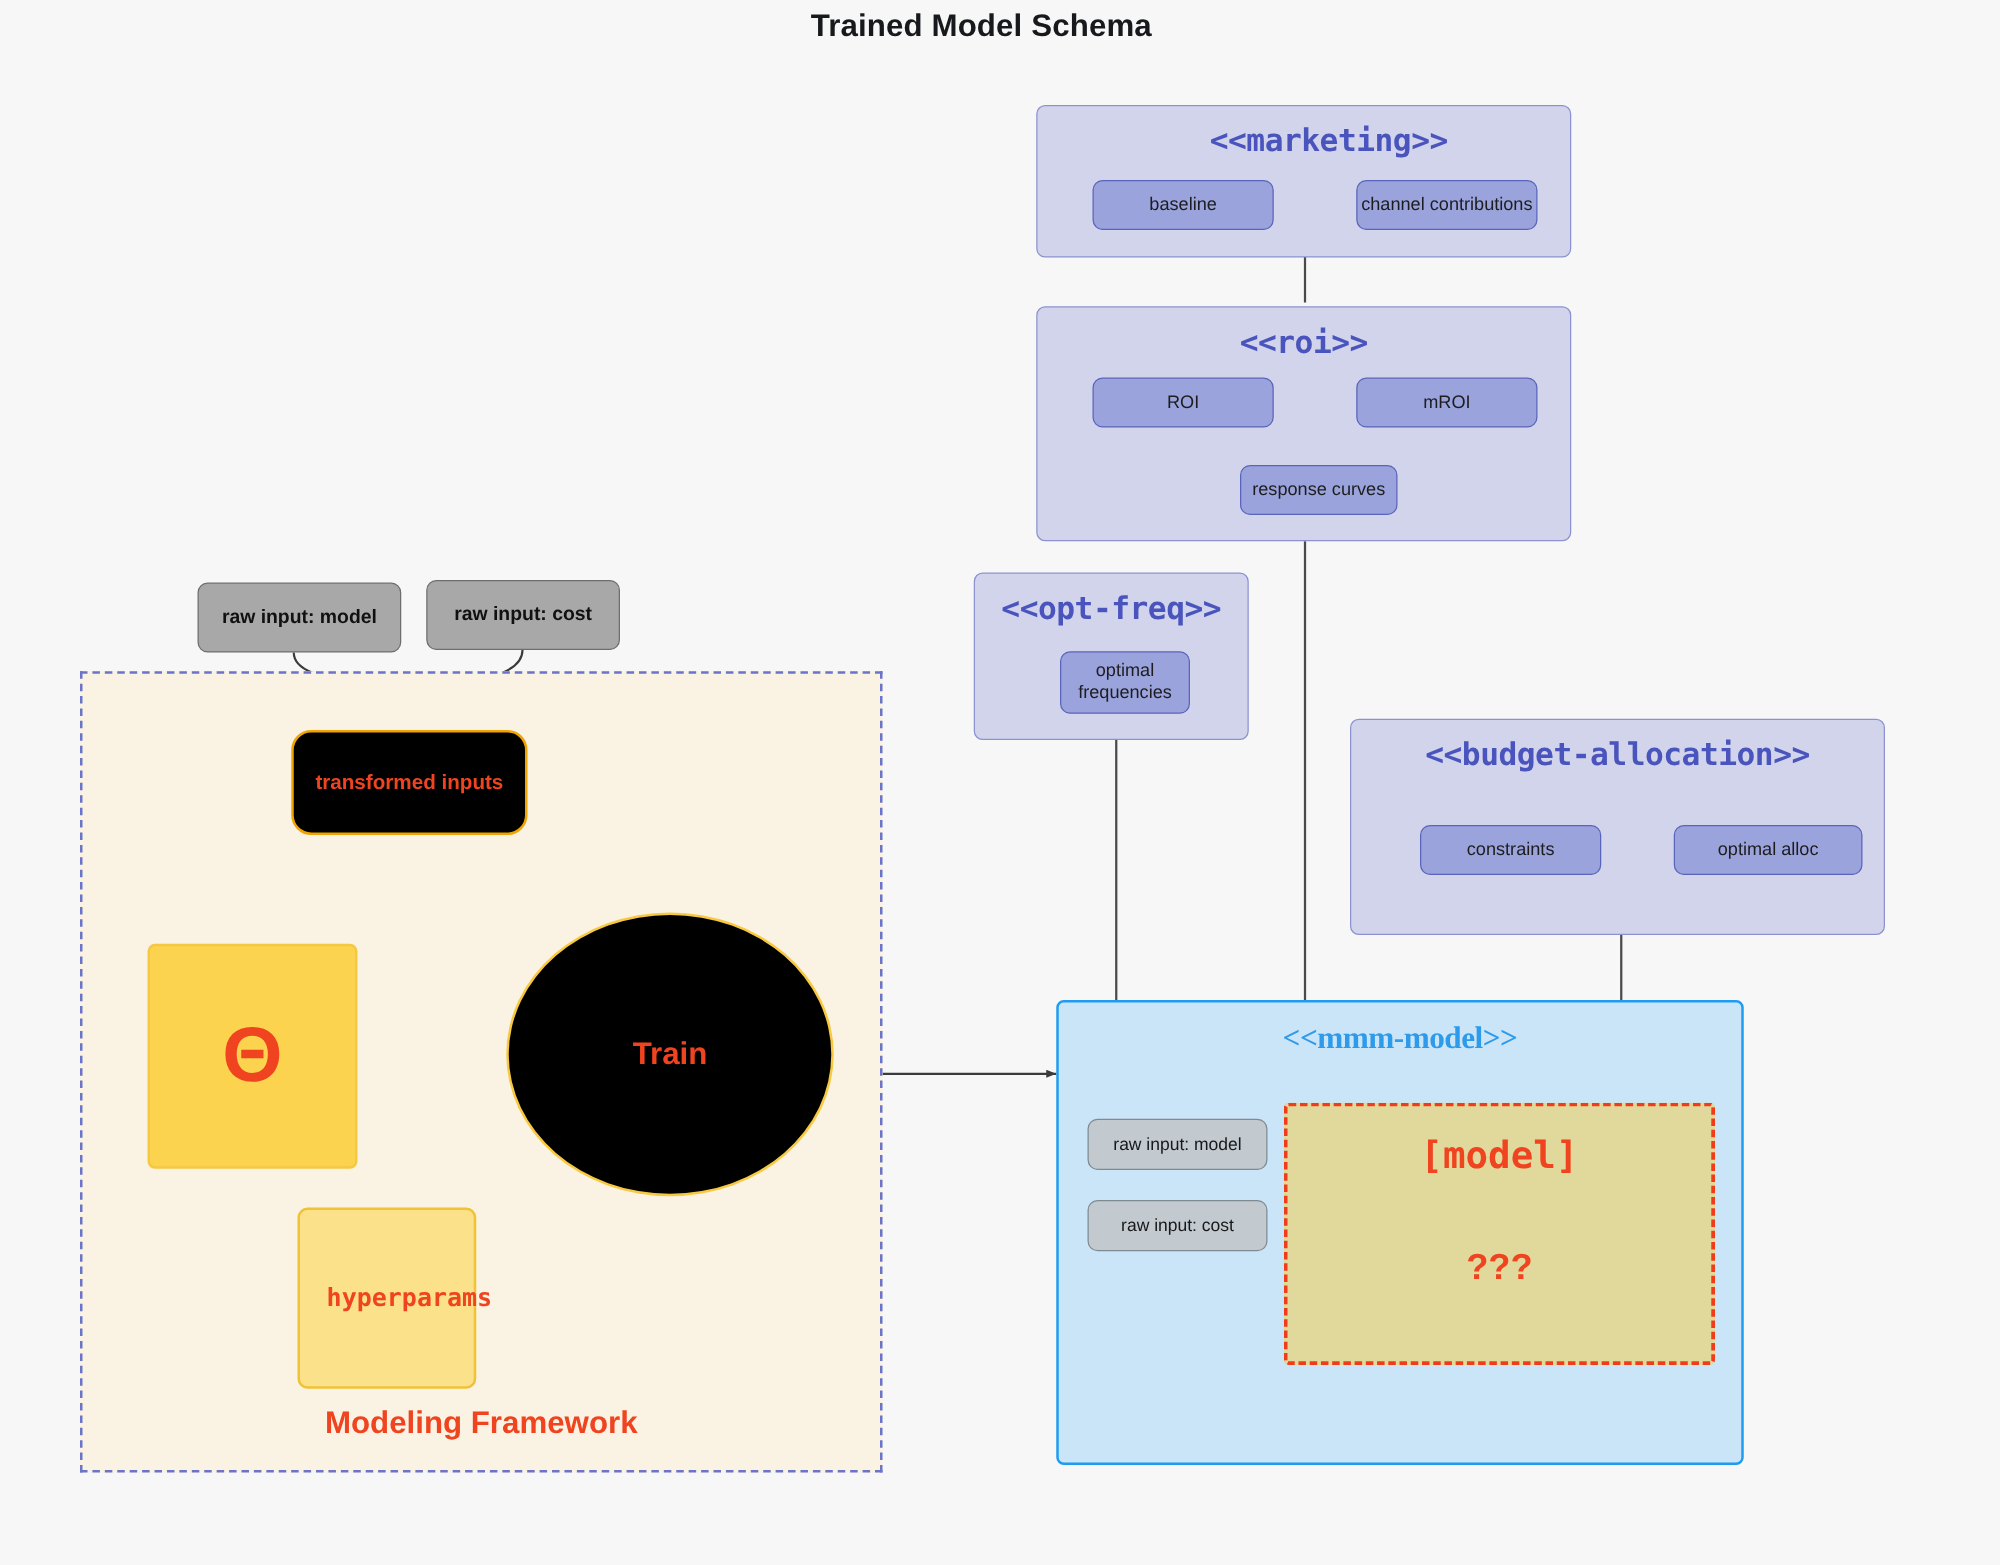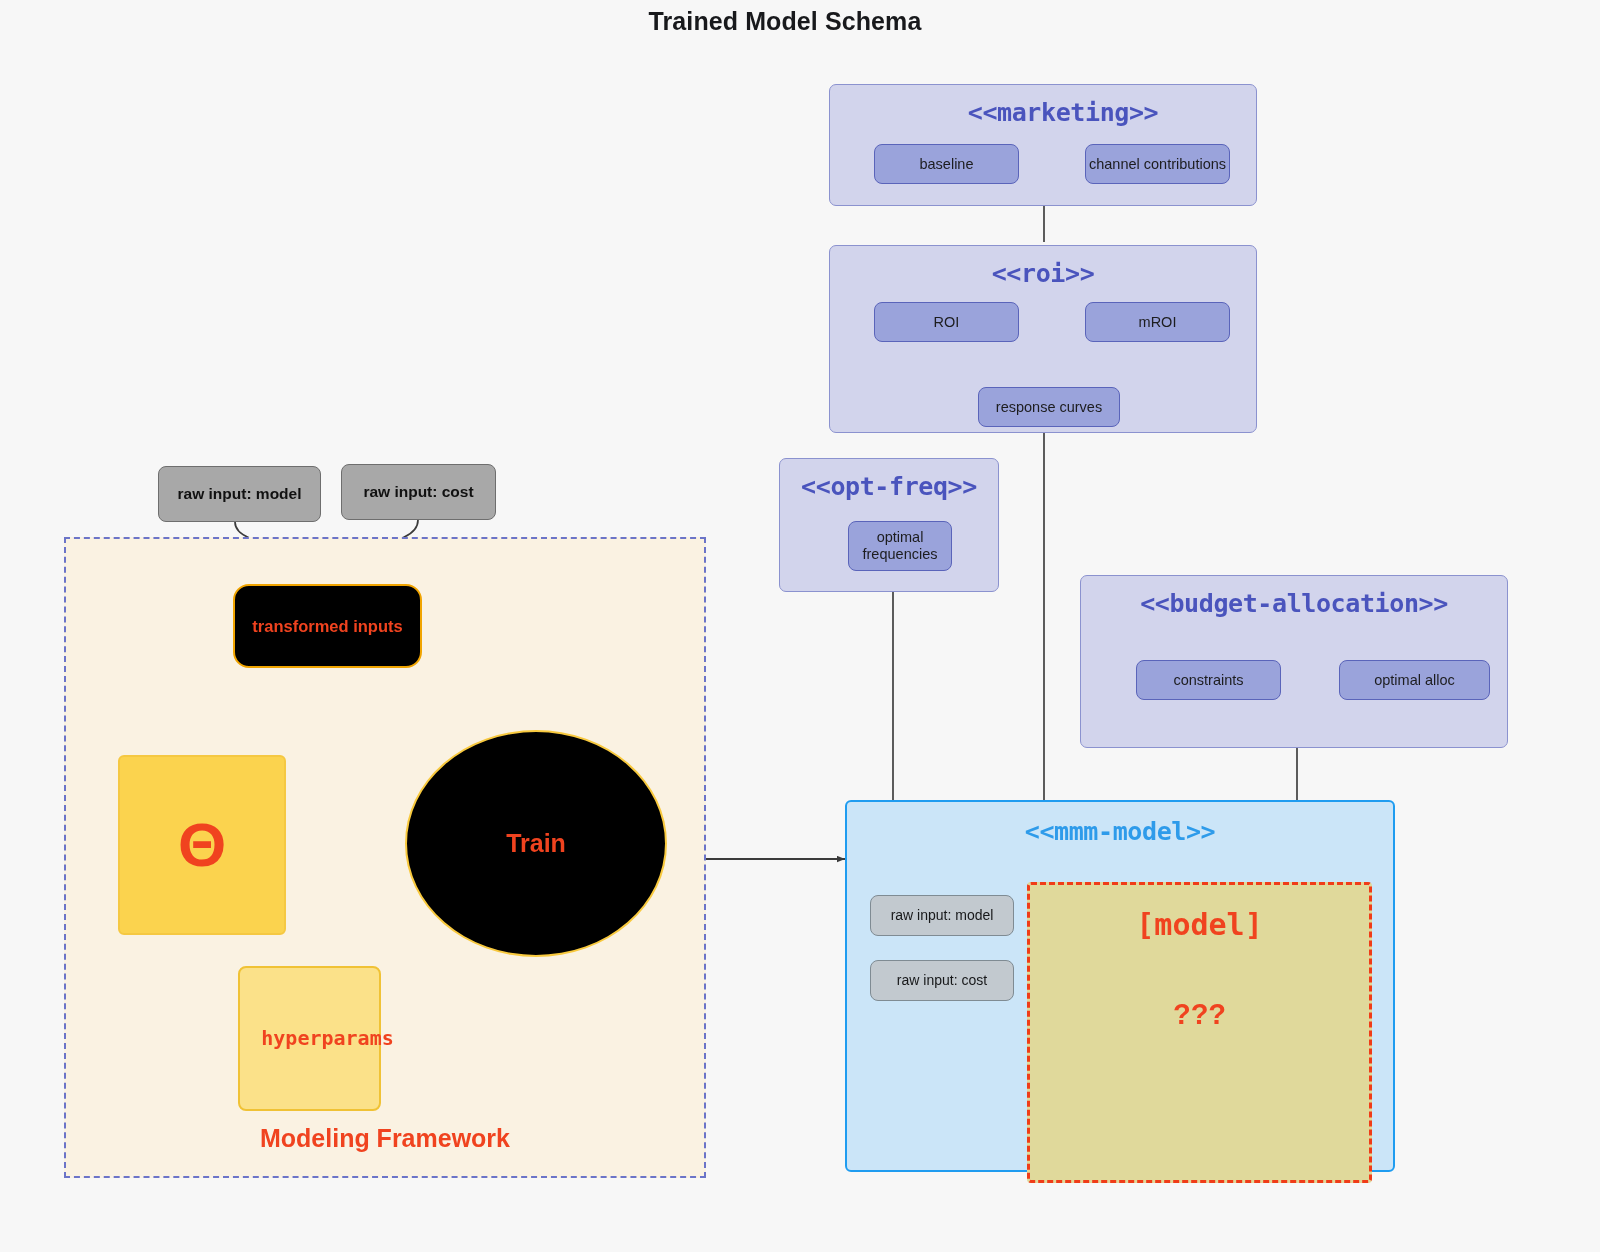--- a/index.html
+++ b/index.html
@@ -302,21 +302,21 @@
   </div>
 
   <div class="pkg" id="pkg-roi" style="left:829px; top:245px; width:428px; height:188px;">
     <div class="pkg-title" style="top:13px;">&lt;&lt;roi&gt;&gt;</div>
     <div class="node node-blue" style="left:44px; top:56px; width:145px; height:40px;">
       <span>ROI</span>
     </div>
     <div class="node node-blue" style="left:255px; top:56px; width:145px; height:40px;">
       <span>mROI</span>
     </div>
-    <div class="node node-blue" style="left:148px; top:126px; width:142px; height:40px;margin-top:15px;">
+    <div class="node node-blue" style="left:162px; top:126px; width:126px; height:40px;">
       <span>response curves</span>
     </div>
   </div>
 
   <div class="pkg" id="pkg-opt-freq" style="left:779px; top:458px; width:220px; height:134px;">
     <div class="pkg-title" style="top:13px;">&lt;&lt;opt-freq&gt;&gt;</div>
     <div class="node node-blue" style="left:68px; top:62px; width:104px; height:50px; white-space:pre-line;">
       <span>optimal
 frequencies</span>
     </div>
@@ -326,30 +326,30 @@
     <div class="pkg-title" style="top:13px;">&lt;&lt;budget-allocation&gt;&gt;</div>
     <div class="node node-blue" style="left:55px; top:84px; width:145px; height:40px;">
       <span>constraints</span>
     </div>
     <div class="node node-blue" style="left:258px; top:84px; width:151px; height:40px;">
       <span>optimal alloc</span>
     </div>
   </div>
 
   <div id="mmm-model" style="left:845px; top:800px; width:550px; height:372px;">
-    <div id="mmm-model-title" style="top:15px;">&lt;&lt;mmm-model&gt;&gt;</div>
+    <div id="mmm-model-title" style="top:15px;font-family:Liberation Serif, serif;">&lt;&lt;mmm-model&gt;&gt;</div>
 
     <div class="node node-gray-light" style="left:23px; top:93px; width:144px; height:41px;">
       <span>raw input: model</span>
     </div>
     <div class="node node-gray-light" style="left:23px; top:158px; width:144px; height:41px;">
       <span>raw input: cost</span>
     </div>
 
-    <div id="model-placeholder" style="left:180px; top:80px; width:345px; height:301px;">
+    <div id="model-placeholder" style="left:180px; top:80px; width:345px; height:210px;">
       <div id="model-placeholder-label">[model]</div>
       <div id="model-unknown-label">???</div>
     </div>
   </div>
 
   <div class="node node-gray" style="left:158px; top:466px; width:163px; height:56px;">
     <span>raw input: model</span>
   </div>
   <div class="node node-gray" style="left:341px; top:464px; width:155px; height:56px;">
     <span>raw input: cost</span>

